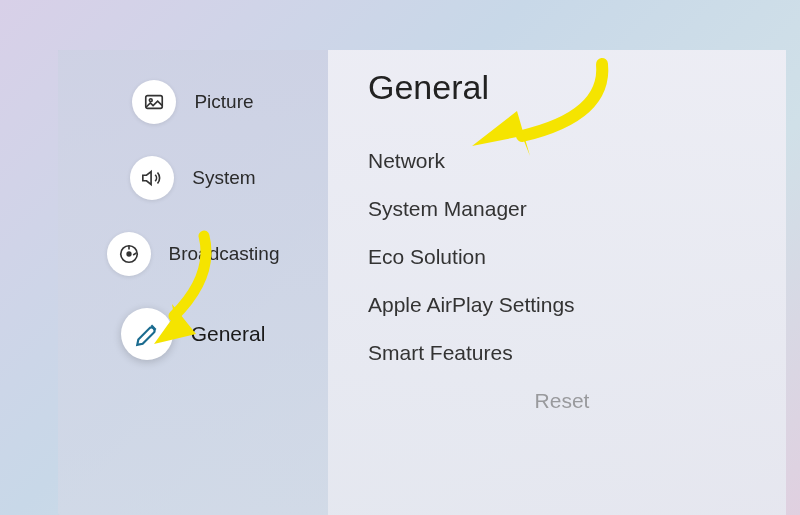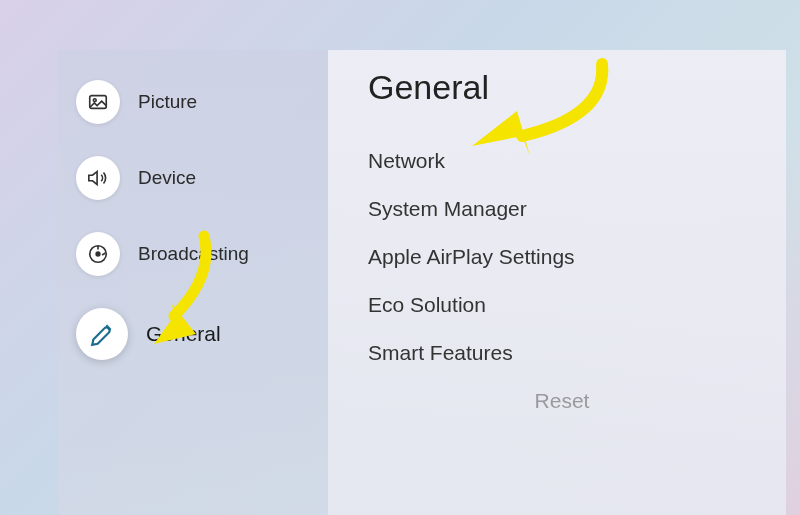--- a/index.html
+++ b/index.html
@@ -21,20 +21,21 @@
       background: rgba(230, 230, 240, 0.55);
       border-radius: 2px;
     }
     .sidebar {
       width: 270px;
       padding: 30px 18px 0 18px;
       display: flex;
       flex-direction: column;
       gap: 32px;
       background: linear-gradient(180deg, rgba(200,205,225,0.7) 0%, rgba(200,210,225,0.5) 100%);
+      align-items: center;
     }
     .sidebar-item {
       display: flex;
       align-items: center;
       gap: 18px;
       cursor: pointer;
     }
     .icon-circle {
       width: 44px;
       height: 44px;
@@ -120,21 +121,21 @@
     </div>
 
     <div class="sidebar-item">
       <div class="icon-circle">
         <svg viewBox="0 0 24 24" fill="none" stroke="#333" stroke-width="1.8">
           <path d="M11 5L6 9H2v6h4l5 4V5z"></path>
           <path d="M15.5 8.5a5 5 0 010 7"></path>
           <path d="M18 6a9 9 0 010 12"></path>
         </svg>
       </div>
-      <span class="sidebar-label">Device</span>
+      <span class="sidebar-label">System</span>
     </div>
 
     <div class="sidebar-item">
       <div class="icon-circle">
         <svg viewBox="0 0 24 24" fill="none" stroke="#333" stroke-width="1.8">
           <circle cx="12" cy="12" r="9"></circle>
           <circle cx="12" cy="12" r="2" fill="#333"></circle>
           <path d="M12 3v4M20 11l-3.5 2"></path>
         </svg>
       </div>
@@ -151,22 +152,22 @@
       <span class="sidebar-label">General</span>
     </div>
 
 
   </div>
 
   <div class="content">
     <div class="content-title">General</div>
     <div class="content-item">Network</div>
     <div class="content-item">System Manager</div>
+    <div class="content-item">Eco Solution</div>
     <div class="content-item">Apple AirPlay Settings</div>
-    <div class="content-item">Eco Solution</div>
     <div class="content-item">Smart Features</div>
     <div class="content-item cutoff">Reset</div>
   </div>
 </div>
 
 <svg class="annotation-arrow arrow1" viewBox="0 0 100 130">
   <path d="M80 10 Q 90 50 50 90" stroke="#f5e400" stroke-width="11" fill="none" stroke-linecap="round"></path>
   <path d="M50 90 L30 118 L72 108 L48 78 Z" fill="#f5e400"></path>
 </svg>
 <svg class="annotation-arrow arrow2" viewBox="0 0 160 110">

